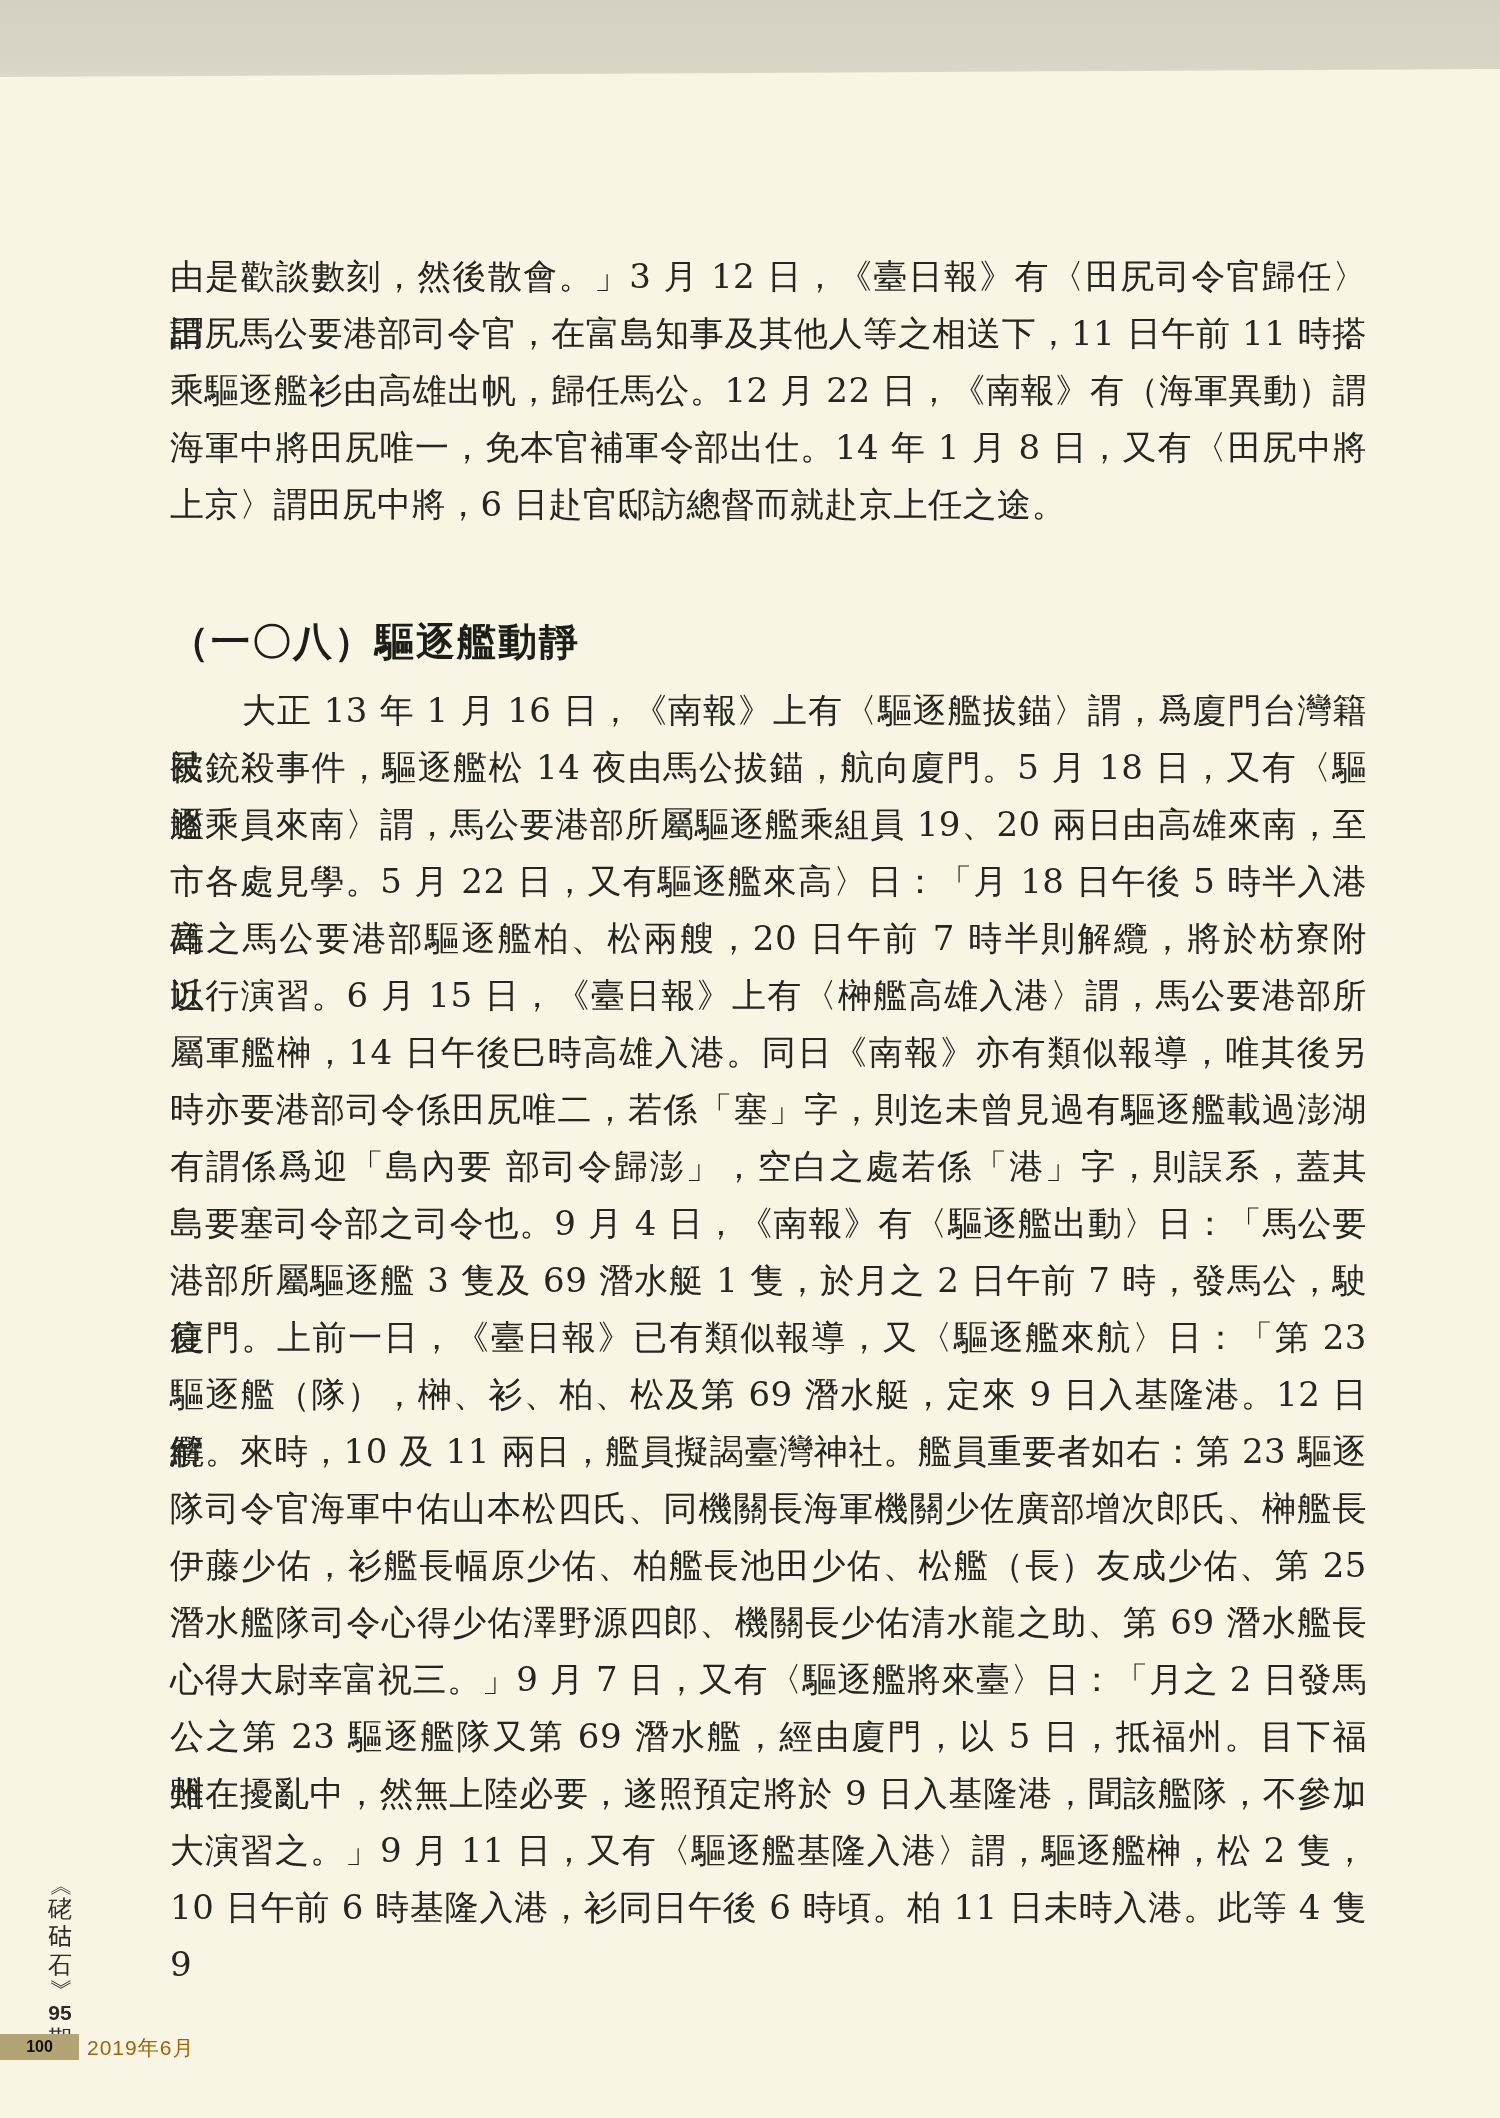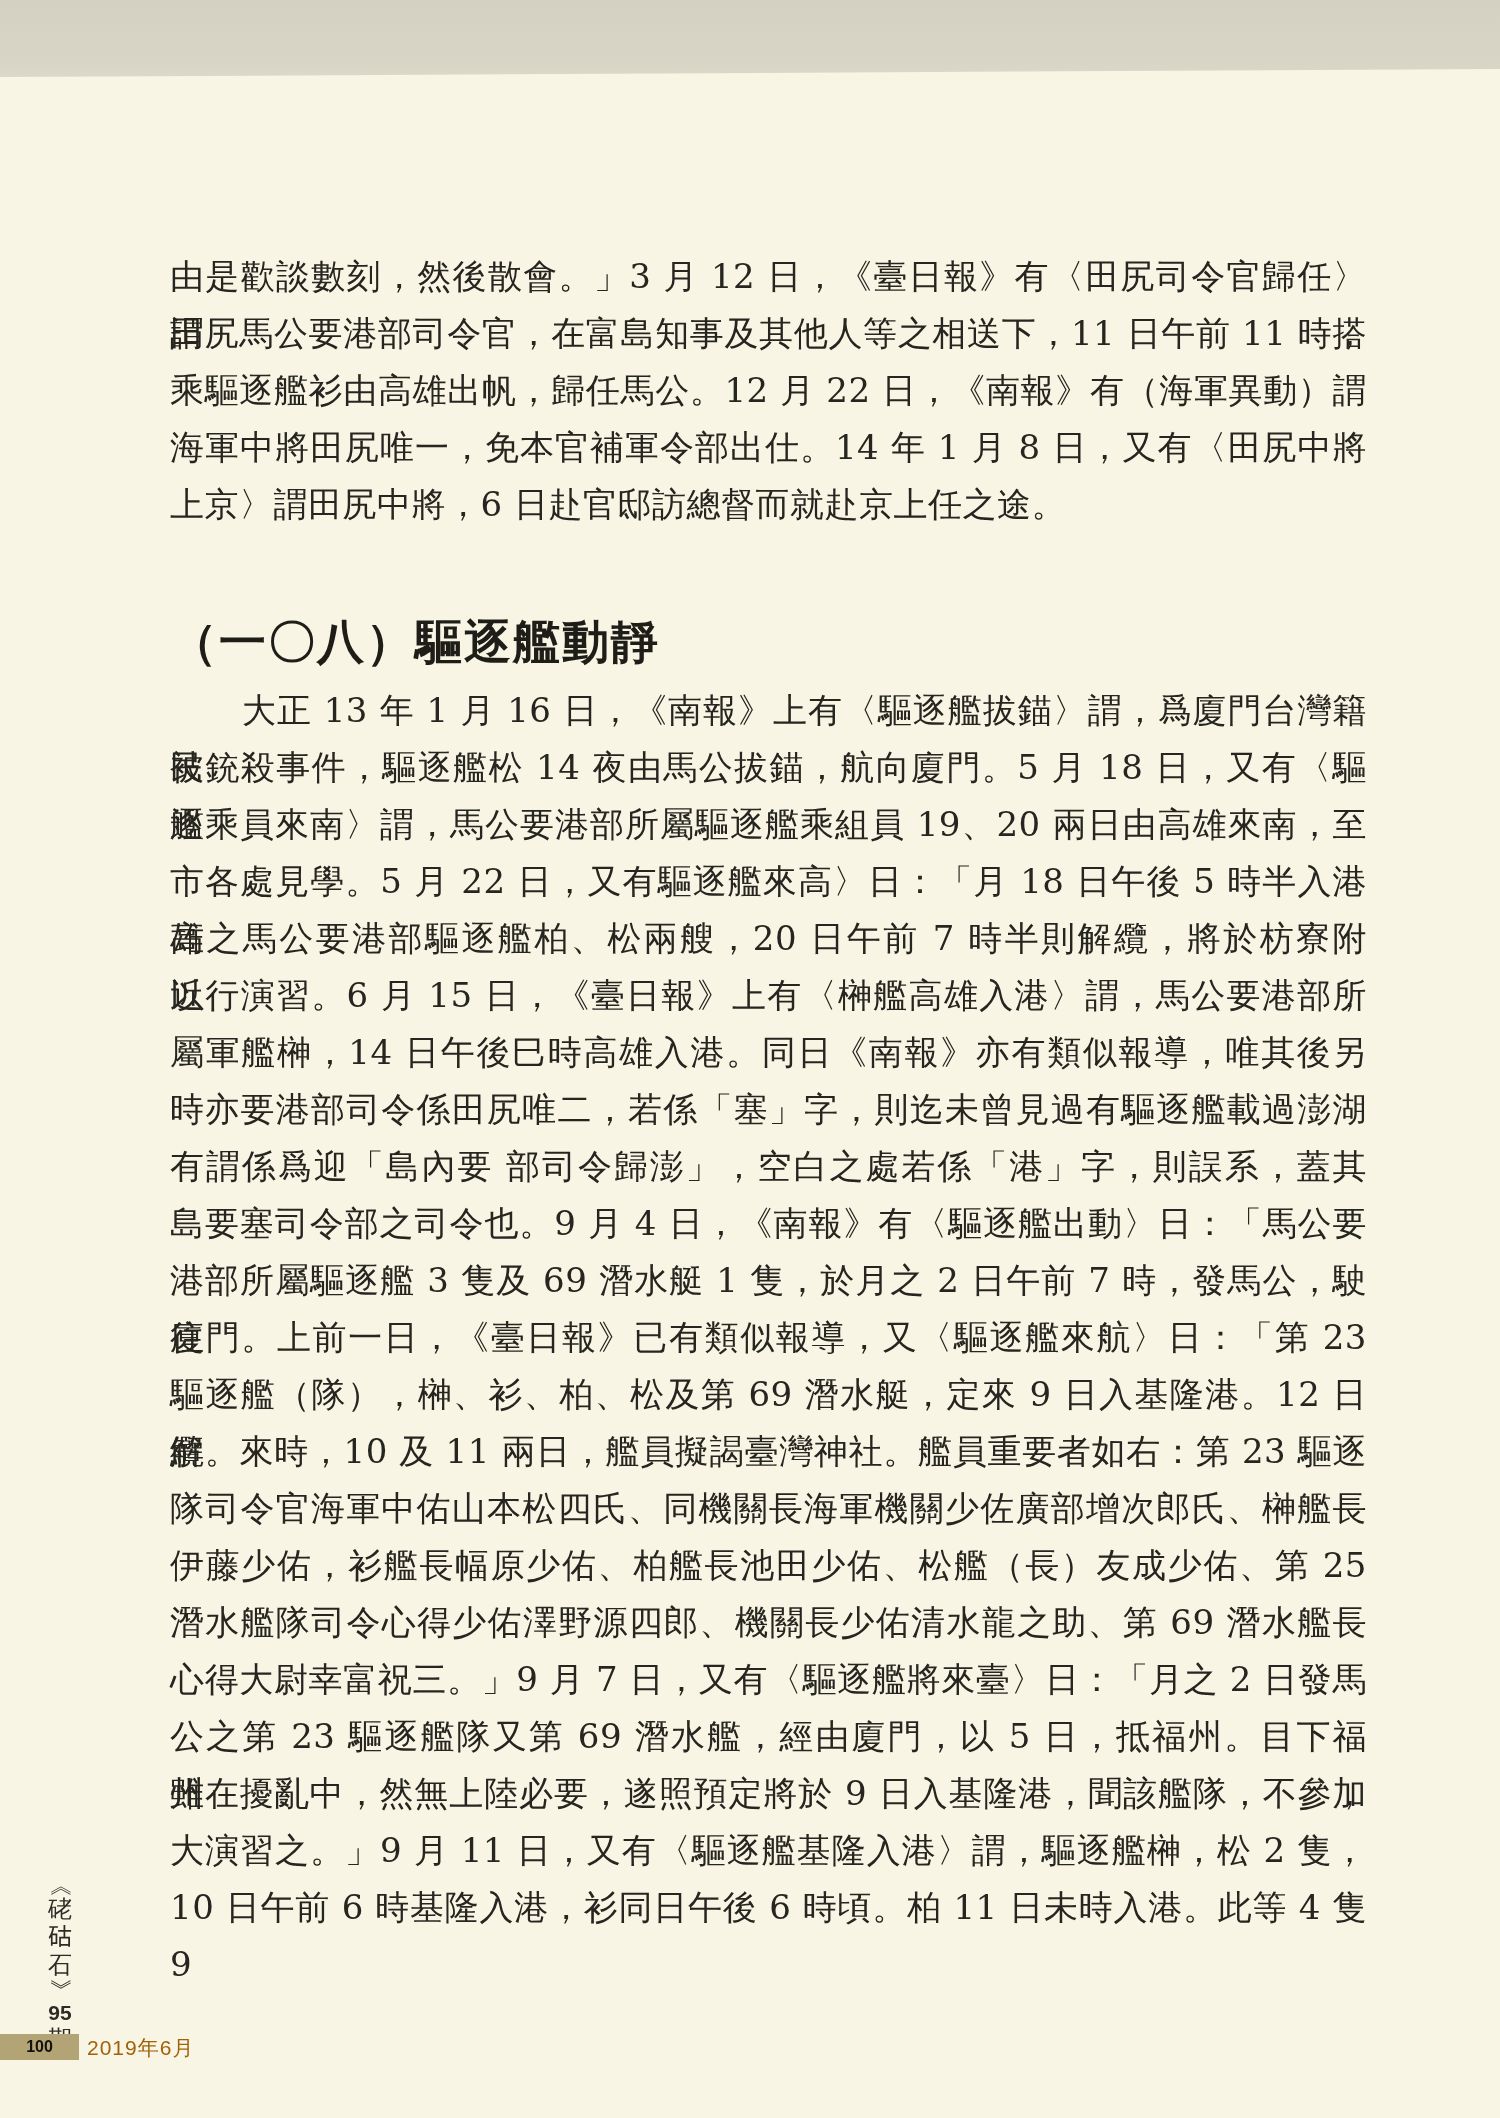--- a/index.html
+++ b/index.html
@@ -9,21 +9,21 @@
   .scan-band{position:absolute;left:0;top:0;width:1500px;height:78px;
        background:linear-gradient(180deg,#d4d1c2 0%,#d8d5c6 80%,#dcd9ca 100%);
        clip-path:polygon(0 0,100% 0,100% 69px,0 77px);}
   .text-block{position:absolute;left:170px;top:248px;width:1197px;
        color:#26251f;font-size:34px;}
   .line{height:57px;line-height:57px;letter-spacing:.5px;
        text-align:justify;text-align-last:justify;overflow:visible;}
   .line.short{text-align-last:left;}
   .line.indent{text-indent:72px;}
   .heading{margin-top:80px;margin-bottom:12px;height:57px;line-height:57px;
-       font-size:47px;font-weight:bold;letter-spacing:2px;color:#1e1d18;}
+       font-size:39px;font-weight:bold;letter-spacing:2px;color:#1e1d18;}
   .journal{position:absolute;left:42px;top:1874px;width:36px;
        display:flex;flex-direction:column;align-items:center;
        font-size:24px;line-height:1.16;color:#2c2b26;}
   .journal .rot{display:inline-block;transform:rotate(90deg);
        font-size:22px;height:22px;line-height:22px;}
   .journal .num{font-family:"Liberation Sans",sans-serif;font-size:21px;
        font-weight:bold;letter-spacing:0;line-height:1.15;}
   .page-badge{position:absolute;left:0;top:2034px;width:79px;height:26px;
        background:#b3a476;display:flex;align-items:center;justify-content:center;
        font-family:"Liberation Sans",sans-serif;font-weight:bold;

